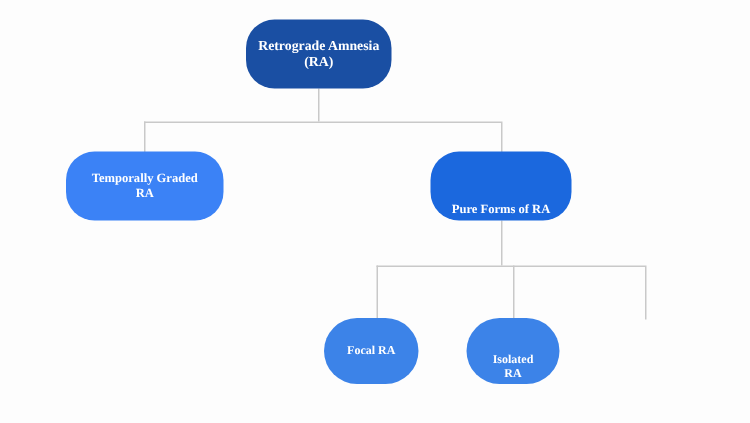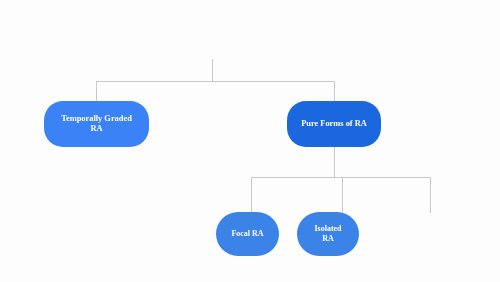--- a/index.html
+++ b/index.html
@@ -74,30 +74,31 @@
     font-size: 8.4px;
   }
   .node.branch-right {
     left: 287px;
     top: 101px;
     width: 94px;
     height: 46px;
     background: #1b68de;
     border-radius: 19px;
     font-size: 8.4px;
+    align-items: flex-end;
   }
   .node.leaf {
     top: 212px;
     height: 44px;
     background: #3c83e8;
     border-radius: 22px / 22px;
     font-size: 8px;
   }
   .node.leaf-1 { left: 216px; width: 63px; }
-  .node.leaf-2 { left: 297px; width: 62px; }
+  .node.leaf-2 { left: 311px; width: 62px; align-items: flex-end; }
   .node.leaf-3 { left: 399px; width: 62px; }
 </style>
 </head>
 <body>
 
 <div id="diagram-canvas">
 
   <div class="connector-layer">
 
     <div class="edge v" style="left:212px; top:59px; height:22px;"></div>
@@ -112,20 +113,24 @@
 
     <div class="edge h" style="left:251px; top:177px; width:179px;"></div>
 
     <div class="edge v" style="left:251px; top:177px; height:36px;"></div>
 
     <div class="edge v" style="left:342px; top:177px; height:36px;"></div>
 
     <div class="edge v" style="left:430px; top:177px; height:36px;"></div>
   </div>
 
+  <div class="node root">
+    <span class="node-label">Retrograde Amnesia
+(RA)</span>
+  </div>
 
   <div class="node branch-left">
     <span class="node-label">Temporally Graded
 RA</span>
   </div>
   <div class="node branch-right">
     <span class="node-label">Pure Forms of RA</span>
   </div>
 
   <div class="node leaf leaf-1">

